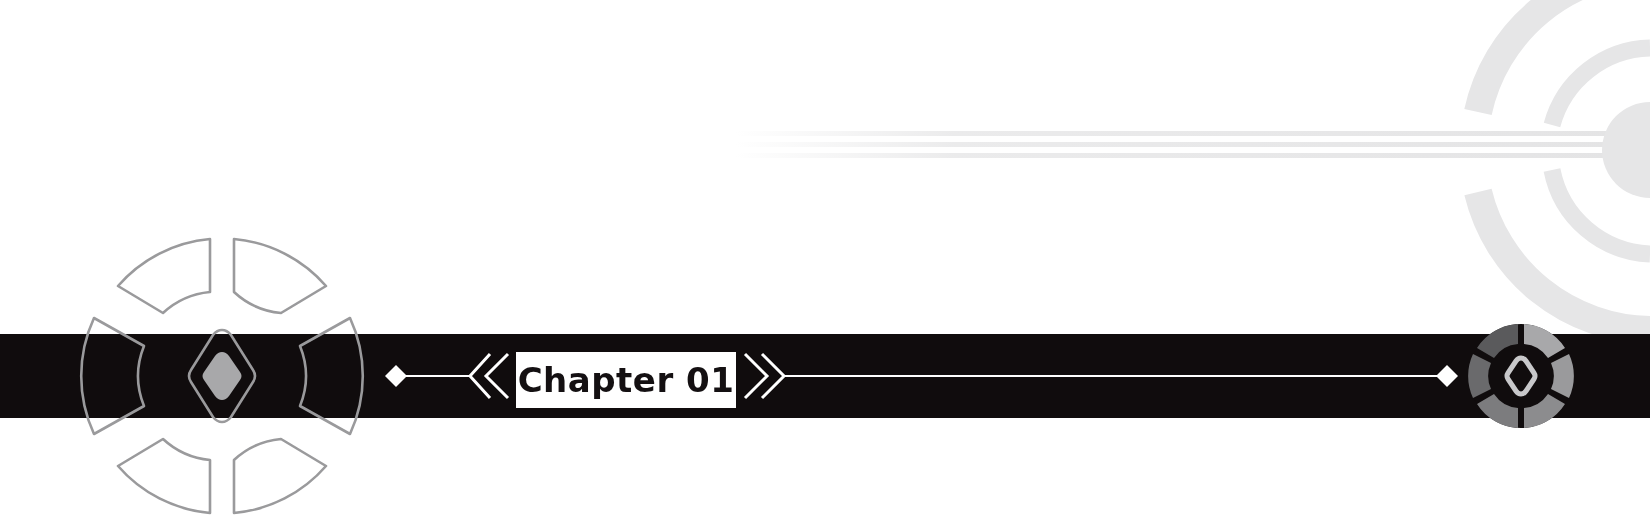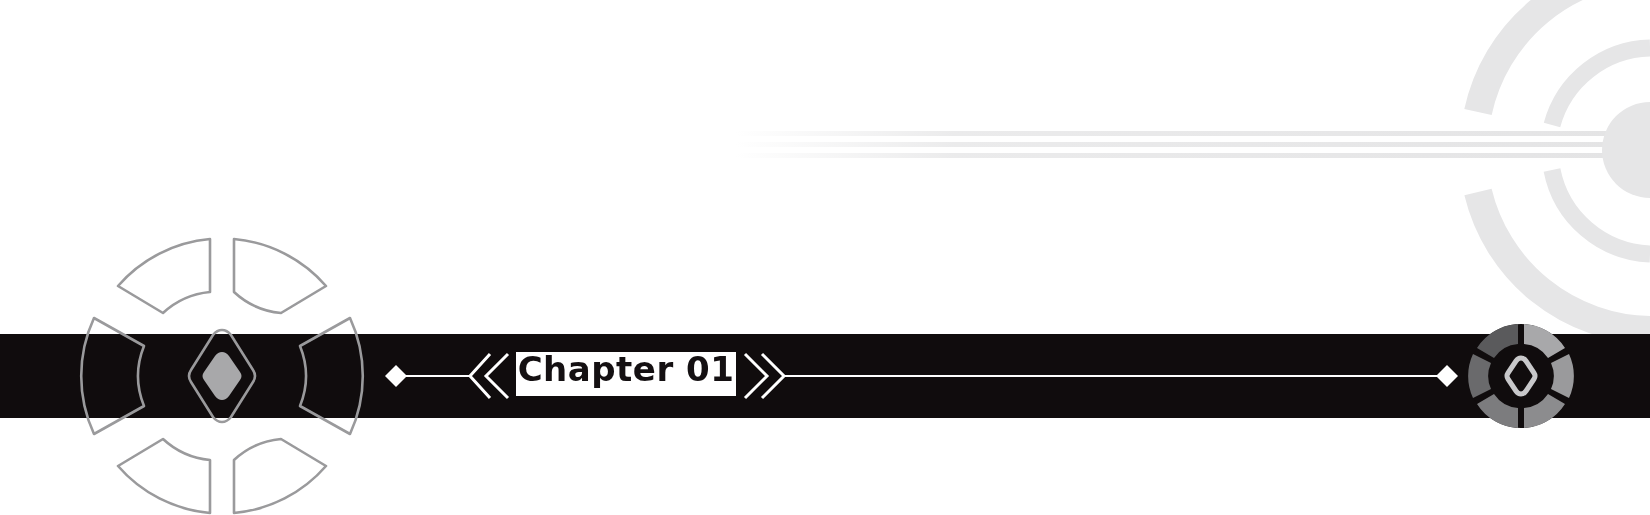--- a/index.html
+++ b/index.html
@@ -7,23 +7,23 @@
       width: 1650px; height: 515px; position: relative; overflow: hidden;
       background: #ffffff;
       font-family: "DejaVu Sans", sans-serif;
     }
     .layer { position: absolute; left: 0; top: 0; }
     .band {
       position: absolute; left: 0; top: 334px; width: 1650px; height: 84px;
       background: #100c0d;
     }
     .title-box {
-      position: absolute; left: 516px; top: 352px; width: 220px; height: 44px;
+      position: absolute; left: 516px; top: 352px; width: 220px; height: 56px;
       background: #ffffff;
-      display: flex; justify-content: center;
+      display: flex; align-items: center; justify-content: center;
     }
     .title-text {
       font-family: "DejaVu Sans", sans-serif;
       font-weight: bold; font-size: 34px; color: #141012;
       letter-spacing: 0.5px; line-height: 1;
     }
   </style>
 </head>
 <body>
 

